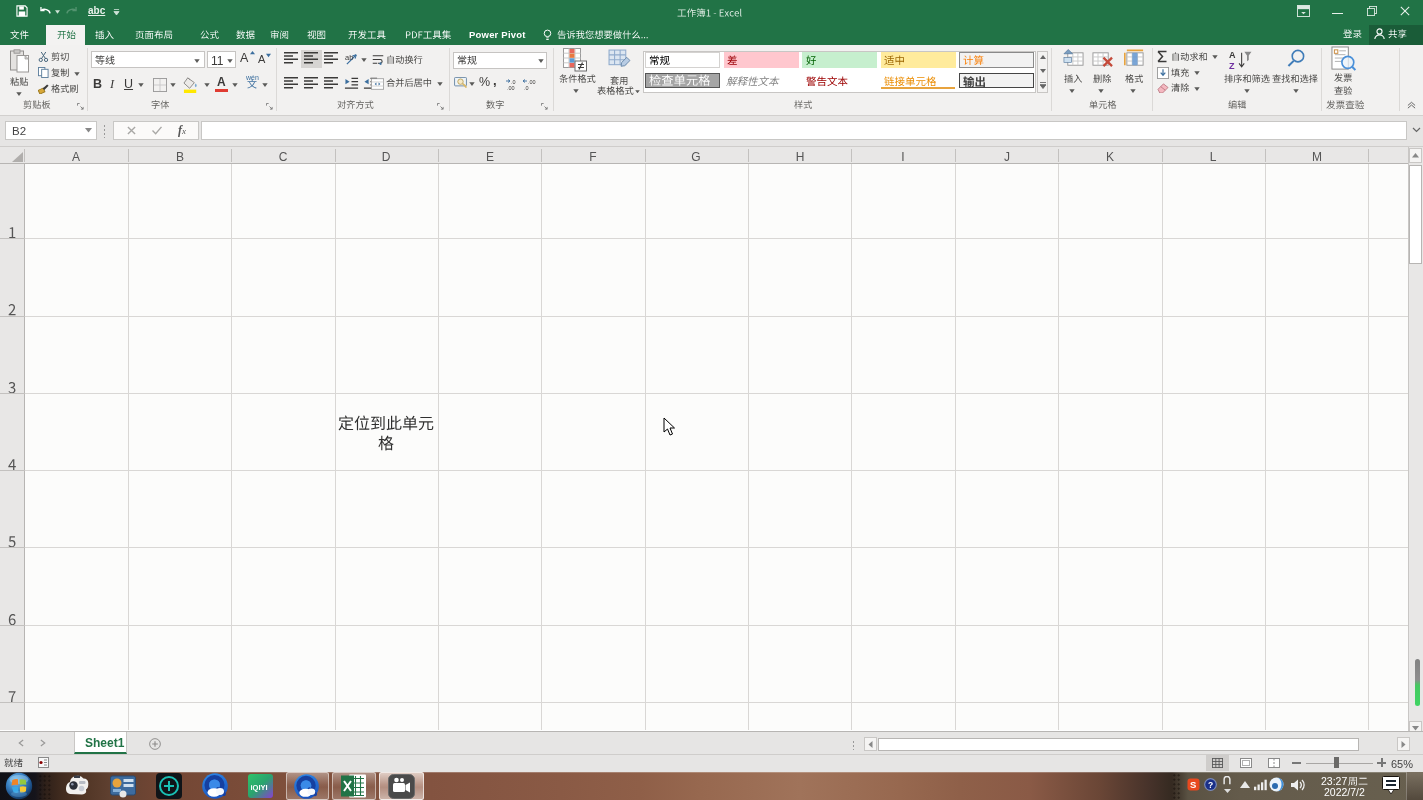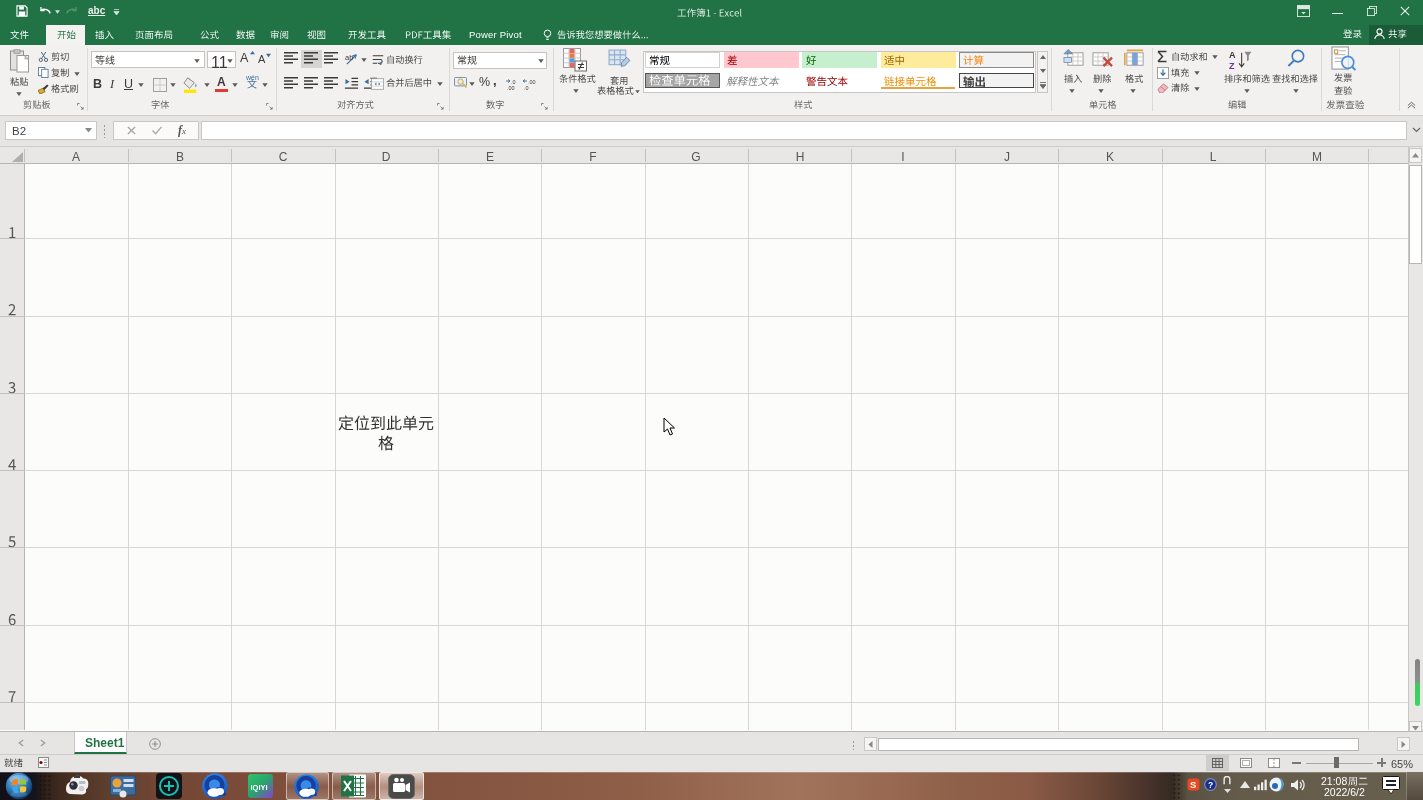--- a/index.html
+++ b/index.html
@@ -91,21 +91,21 @@
 <div style="position:absolute;left:348px;top:29.5px;">
     <svg style="" width="38.0" height="9.5" viewBox="0 -880 4000 1000" fill="#ffffff">
       <path d="M649 -703V-418H369V-461V-703ZM52 -418V-346H288C274 -209 223 -75 54 28C74 41 101 66 114 84C299 -33 351 -189 365 -346H649V81H726V-346H949V-418H726V-703H918V-775H89V-703H293V-461L292 -418ZM1673 -790C1716 -744 1773 -680 1801 -642L1860 -683C1832 -719 1774 -781 1731 -826ZM1144 -523C1154 -534 1188 -540 1251 -540H1391C1325 -332 1214 -168 1030 -57C1049 -44 1076 -15 1086 1C1216 -79 1311 -181 1381 -305C1421 -230 1471 -165 1531 -110C1445 -49 1344 -7 1240 18C1254 34 1272 62 1280 82C1392 51 1498 5 1589 -61C1680 6 1789 54 1917 83C1928 62 1948 32 1964 16C1842 -7 1736 -50 1648 -108C1735 -185 1803 -285 1844 -413L1793 -437L1779 -433H1441C1454 -467 1467 -503 1477 -540H1930L1931 -612H1497C1513 -681 1526 -753 1537 -830L1453 -844C1443 -762 1429 -685 1411 -612H1229C1257 -665 1285 -732 1303 -797L1223 -812C1206 -735 1167 -654 1156 -634C1144 -612 1133 -597 1119 -594C1128 -576 1140 -539 1144 -523ZM1588 -154C1520 -212 1466 -281 1427 -361H1742C1706 -279 1652 -211 1588 -154ZM2052 -72V3H2951V-72H2539V-650H2900V-727H2104V-650H2456V-72ZM3605 -84C3716 -32 3832 32 3902 81L3962 25C3887 -22 3766 -86 3653 -137ZM3328 -133C3266 -79 3141 -12 3040 26C3058 40 3083 65 3095 81C3196 40 3319 -25 3399 -88ZM3212 -792V-209H3052V-141H3951V-209H3802V-792ZM3284 -209V-300H3727V-209ZM3284 -586H3727V-501H3284ZM3284 -644V-730H3727V-644ZM3284 -444H3727V-357H3284Z"></path>
     </svg>
   </div>
 <div style="position:absolute;left:405px;top:29.5px;">
     <svg style="" width="46.3" height="9.5" viewBox="0 -880 4873 1000" fill="#fff">
       <path d="M101 0H193V-292H314C475 -292 584 -363 584 -518C584 -678 474 -733 310 -733H101ZM193 -367V-658H298C427 -658 492 -625 492 -518C492 -413 431 -367 302 -367ZM734 0H921C1142 0 1262 -137 1262 -369C1262 -603 1142 -733 917 -733H734ZM826 -76V-658H909C1082 -658 1167 -555 1167 -369C1167 -184 1082 -76 909 -76ZM1422 0H1514V-329H1794V-407H1514V-655H1844V-733H1422ZM1925 -72V3H2824V-72H2412V-650H2773V-727H1977V-650H2329V-72ZM3478 -84C3589 -32 3705 32 3775 81L3835 25C3760 -22 3639 -86 3526 -137ZM3201 -133C3139 -79 3014 -12 2913 26C2931 40 2956 65 2968 81C3069 40 3192 -25 3272 -88ZM3085 -792V-209H2925V-141H3824V-209H3675V-792ZM3157 -209V-300H3600V-209ZM3157 -586H3600V-501H3157ZM3157 -644V-730H3600V-644ZM3157 -444H3600V-357H3157ZM4333 -292V-225H3927V-162H4266C4170 -90 4026 -26 3902 6C3919 22 3940 50 3952 69C4080 29 4230 -47 4333 -135V79H4408V-138C4510 -52 4662 23 4793 61C4804 42 4825 15 4841 -1C4716 -31 4574 -92 4478 -162H4820V-225H4408V-292ZM4363 -552V-486H4120V-552ZM4340 -824C4356 -797 4373 -763 4385 -734H4159C4180 -765 4199 -797 4216 -827L4138 -842C4094 -754 4013 -642 3903 -558C3920 -548 3945 -526 3958 -510C3989 -536 4018 -563 4045 -591V-271H4120V-303H4792V-363H4435V-432H4722V-486H4435V-552H4719V-606H4435V-672H4760V-734H4464C4451 -766 4429 -810 4407 -843ZM4363 -606H4120V-672H4363ZM4363 -432V-363H4120V-432Z"></path>
     </svg>
   </div>
-<div class="ab" style="left:469px;top:29px;color:#fff;font-size:9.5px;font-weight:normal;letter-spacing:0.2px">Power Pivot</div>
+<div class="ab" style="left:469px;top:29px;color:#fff;font-size:9.5px;font-weight:bold;letter-spacing:0.2px">Power Pivot</div>
 <svg class="ab" style="left:543px;top:29px" width="9" height="12" viewBox="0 0 11 14">
 <circle cx="5.5" cy="5" r="4" fill="none" stroke="#fff" stroke-width="1.2"></circle>
 <path d="M4 10.5 h3 M4 12.5 h3" stroke="#fff" stroke-width="1.1"></path>
   </svg>
 <div style="position:absolute;left:557px;top:30px;">
     <svg style="" width="91.5" height="9.3" viewBox="0 -880 9834 1000" fill="#fff">
       <path d="M248 -832C210 -718 146 -604 73 -532C91 -523 126 -503 141 -491C174 -528 206 -575 236 -627H483V-469H61V-399H942V-469H561V-627H868V-696H561V-840H483V-696H273C292 -734 309 -773 323 -813ZM185 -299V89H260V32H748V87H826V-299ZM260 -38V-230H748V-38ZM1107 -768C1168 -718 1245 -647 1281 -601L1332 -658C1294 -702 1215 -771 1154 -818ZM1190 60V59C1204 38 1231 14 1396 -124C1387 -138 1374 -167 1367 -187L1269 -107V-526H1040V-453H1197V-91C1197 -42 1166 -9 1149 6C1161 17 1182 44 1190 60ZM1441 -745V-462C1441 -314 1431 -110 1328 33C1345 41 1377 63 1389 77C1496 -73 1514 -298 1515 -455H1695V-294C1651 -315 1608 -334 1568 -350L1532 -295C1583 -273 1640 -246 1695 -218V77H1767V-179C1821 -149 1869 -120 1903 -95L1941 -159C1899 -189 1836 -224 1767 -259V-455H1951V-527H1515V-690C1648 -711 1794 -742 1897 -780L1831 -838C1742 -802 1581 -767 1441 -745ZM2704 -774C2762 -723 2830 -650 2861 -602L2922 -646C2889 -693 2819 -764 2761 -814ZM2832 -427C2798 -363 2753 -300 2700 -243C2683 -310 2669 -388 2659 -473H2946V-544H2651C2643 -634 2639 -731 2639 -832H2560C2561 -733 2566 -636 2574 -544H2345V-720C2406 -733 2464 -748 2513 -765L2460 -828C2364 -792 2202 -758 2062 -737C2071 -719 2081 -692 2085 -674C2144 -682 2208 -692 2270 -704V-544H2056V-473H2270V-296L2041 -251L2063 -175L2270 -222V-17C2270 0 2264 5 2247 6C2229 7 2170 7 2106 5C2117 26 2130 60 2133 81C2216 81 2270 79 2301 67C2334 55 2345 32 2345 -17V-240L2530 -283L2524 -350L2345 -312V-473H2581C2594 -364 2613 -264 2637 -180C2565 -114 2484 -58 2399 -17C2418 -1 2440 24 2451 42C2526 3 2598 -47 2663 -105C2708 12 2770 83 2849 83C2924 83 2952 34 2965 -132C2945 -139 2918 -156 2902 -173C2896 -44 2884 7 2856 7C2806 7 2760 -57 2724 -163C2793 -234 2853 -314 2898 -399ZM3467 -564C3440 -493 3393 -424 3340 -377C3357 -367 3385 -346 3397 -334C3450 -385 3503 -465 3536 -545ZM3617 -646V-352C3617 -342 3613 -339 3601 -338C3588 -337 3547 -337 3499 -338C3509 -320 3520 -292 3524 -273C3586 -273 3628 -273 3654 -284C3682 -295 3689 -314 3689 -351V-646ZM3744 -537C3793 -475 3845 -389 3867 -333L3932 -367C3908 -422 3856 -504 3804 -566ZM3262 -215V-41C3262 40 3293 61 3413 61C3438 61 3627 61 3653 61C3752 61 3776 31 3786 -97C3766 -101 3734 -112 3717 -125C3712 -22 3703 -8 3648 -8C3606 -8 3447 -8 3416 -8C3349 -8 3337 -13 3337 -43V-215ZM3414 -260C3469 -207 3530 -131 3556 -82L3618 -120C3591 -169 3527 -242 3472 -292ZM3768 -202C3814 -130 3859 -34 3874 27L3945 -1C3929 -63 3881 -156 3835 -228ZM3150 -210C3127 -144 3088 -52 3048 6L3118 40C3155 -22 3191 -116 3216 -182ZM3468 -839C3435 -744 3376 -652 3308 -593C3324 -582 3352 -558 3364 -546C3401 -582 3438 -629 3470 -681H3847C3832 -644 3814 -608 3799 -582L3863 -569C3888 -610 3919 -677 3945 -735L3893 -748L3881 -746H3505C3518 -771 3529 -796 3538 -822ZM3275 -843C3218 -731 3128 -621 3035 -550C3050 -536 3075 -506 3084 -492C3116 -519 3149 -552 3181 -587V-268H3254V-678C3287 -723 3317 -772 3342 -820ZM4283 -200V-40C4283 38 4311 59 4421 59C4443 59 4605 59 4629 59C4721 59 4743 28 4753 -98C4732 -102 4702 -113 4685 -126C4680 -23 4673 -10 4624 -10C4587 -10 4452 -10 4425 -10C4367 -10 4356 -14 4356 -41V-200ZM4414 -234C4461 -188 4521 -124 4551 -86L4606 -131C4575 -168 4513 -230 4466 -273ZM4767 -201C4807 -135 4859 -47 4883 5L4953 -29C4928 -80 4874 -167 4833 -230ZM4141 -212C4122 -145 4087 -59 4046 -6L4112 28C4153 -28 4186 -118 4206 -186ZM4581 -574H4831V-480H4581ZM4581 -421H4831V-326H4581ZM4581 -725H4831V-633H4581ZM4512 -787V-265H4903V-787ZM4238 -838V-690H4055V-625H4225C4181 -523 4106 -419 4032 -367C4048 -354 4070 -330 4082 -313C4137 -360 4194 -436 4238 -519V-255H4310V-498C4354 -462 4410 -413 4436 -387L4477 -448C4451 -469 4350 -543 4310 -569V-625H4469V-690H4310V-838ZM5672 -232C5639 -174 5593 -129 5532 -93C5459 -111 5384 -127 5310 -141C5331 -168 5355 -199 5378 -232ZM5119 -645V-386H5386C5372 -358 5355 -328 5336 -298H5054V-232H5291C5256 -183 5219 -137 5186 -101C5271 -85 5354 -68 5433 -49C5335 -15 5211 4 5059 13C5072 30 5084 57 5090 78C5279 62 5428 33 5541 -22C5668 12 5778 47 5860 80L5924 22C5844 -8 5739 -40 5623 -71C5680 -113 5724 -166 5755 -232H5947V-298H5422C5438 -324 5453 -350 5466 -375L5420 -386H5888V-645H5647V-730H5930V-797H5069V-730H5342V-645ZM5413 -730H5576V-645H5413ZM5190 -583H5342V-447H5190ZM5413 -583H5576V-447H5413ZM5647 -583H5814V-447H5647ZM6696 -840C6673 -679 6632 -520 6565 -417C6572 -410 6583 -398 6592 -386H6483V-577H6614V-645H6483V-829H6411V-645H6273V-577H6411V-386H6299V35H6366V-31H6594V-384L6612 -359C6630 -386 6646 -416 6660 -449C6675 -355 6698 -257 6736 -168C6689 -86 6626 -21 6539 29C6554 41 6578 68 6587 81C6664 32 6723 -27 6770 -98C6808 -28 6859 33 6925 80C6935 61 6957 34 6971 21C6899 -25 6847 -90 6808 -165C6863 -276 6895 -413 6914 -581H6960V-646H6727C6742 -705 6754 -766 6764 -828ZM6366 -320H6527V-97H6366ZM6709 -581H6847C6833 -450 6811 -338 6772 -244C6734 -346 6714 -458 6703 -561ZM6233 -835C6185 -681 6105 -528 6018 -429C6031 -410 6050 -369 6058 -352C6091 -391 6122 -436 6152 -485V80H6222V-615C6253 -680 6280 -748 6302 -816ZM7291 -836C7233 -682 7137 -529 7036 -431C7050 -413 7072 -374 7079 -357C7117 -396 7154 -441 7189 -491V78H7262V-607C7300 -673 7334 -744 7361 -815ZM7607 -830V-494H7327V-420H7607V80H7685V-420H7955V-494H7685V-830ZM8443 -829C8362 -689 8208 -519 8061 -414C8078 -400 8104 -375 8118 -360C8268 -473 8421 -645 8520 -800ZM8635 -296C8681 -240 8730 -173 8773 -108L8258 -67C8418 -204 8586 -385 8739 -593L8662 -631C8510 -413 8304 -203 8237 -147C8176 -92 8133 -57 8102 -50C8113 -28 8129 10 8134 27C8172 13 8231 12 8818 -38C8841 1 8862 37 8876 68L8947 28C8899 -69 8796 -218 8702 -330ZM9139 13C9175 13 9205 -15 9205 -56C9205 -98 9175 -126 9139 -126C9102 -126 9073 -98 9073 -56C9073 -15 9102 13 9139 13ZM9417 13C9453 13 9483 -15 9483 -56C9483 -98 9453 -126 9417 -126C9380 -126 9351 -98 9351 -56C9351 -15 9380 13 9417 13ZM9695 13C9731 13 9761 -15 9761 -56C9761 -98 9731 -126 9695 -126C9658 -126 9629 -98 9629 -56C9629 -15 9658 13 9695 13Z"></path>
     </svg>
   </div>
 <div class="ab" style="left:1369px;top:25px;width:54px;height:20px;background:#1a5c38"></div>
@@ -188,21 +188,21 @@
 <div class="ab" style="left:91px;top:51px;width:114px;height:17px;background:#fff;border:1px solid #c6c4c2"></div>
 <div style="position:absolute;left:95px;top:54.5px;">
     <svg style="" width="20.0" height="10" viewBox="0 -880 2000 1000" fill="#3b3a39">
       <path d="M578 -845C549 -760 495 -680 433 -628L460 -611V-542H147V-479H460V-389H48V-323H665V-235H80V-169H665V-10C665 4 660 8 642 9C624 10 565 10 497 8C508 28 521 58 525 79C607 79 663 78 697 68C731 56 741 35 741 -9V-169H929V-235H741V-323H956V-389H537V-479H861V-542H537V-611H521C543 -635 564 -662 583 -692H651C681 -653 710 -606 722 -573L787 -601C776 -627 755 -660 732 -692H945V-756H619C631 -779 641 -803 650 -828ZM223 -126C288 -83 360 -19 393 28L451 -19C417 -66 343 -128 278 -169ZM186 -845C152 -756 96 -669 33 -610C51 -601 82 -580 96 -568C129 -601 161 -644 191 -692H231C250 -653 268 -608 274 -578L341 -603C335 -626 321 -660 306 -692H488V-756H226C237 -779 248 -802 257 -826ZM1054 -54 1070 18C1162 -10 1282 -46 1398 -80L1387 -144C1264 -109 1137 -74 1054 -54ZM1704 -780C1754 -756 1817 -717 1849 -689L1893 -736C1861 -763 1797 -800 1748 -822ZM1072 -423C1086 -430 1110 -436 1232 -452C1188 -387 1149 -337 1130 -317C1099 -280 1076 -255 1054 -251C1063 -232 1074 -197 1078 -182C1099 -194 1133 -204 1384 -255C1382 -270 1382 -298 1384 -318L1185 -282C1261 -372 1337 -482 1401 -592L1338 -630C1319 -593 1297 -555 1275 -519L1148 -506C1208 -591 1266 -699 1309 -804L1239 -837C1199 -717 1126 -589 1104 -556C1082 -522 1065 -499 1047 -494C1056 -474 1068 -438 1072 -423ZM1887 -349C1847 -286 1793 -228 1728 -178C1712 -231 1698 -295 1688 -367L1943 -415L1931 -481L1679 -434C1674 -476 1669 -520 1666 -566L1915 -604L1903 -670L1662 -634C1659 -701 1658 -770 1658 -842H1584C1585 -767 1587 -694 1591 -623L1433 -600L1445 -532L1595 -555C1598 -509 1603 -464 1608 -421L1413 -385L1425 -317L1617 -353C1629 -270 1645 -195 1666 -133C1581 -76 1483 -31 1381 0C1399 17 1418 44 1428 62C1522 29 1611 -14 1691 -66C1732 24 1786 77 1857 77C1926 77 1949 44 1963 -68C1946 -75 1922 -91 1907 -108C1902 -19 1892 4 1865 4C1821 4 1784 -37 1753 -110C1832 -170 1900 -241 1950 -319Z"></path>
     </svg>
   </div>
 <svg class="ab" style="left:194px;top:58.5px" width="6" height="4.3" viewBox="0 0 6 4.3">
     <path d="M0.3 0.3h5.4l-2.7 3.6z" fill="#5a5a58"></path>
   </svg>
 <div class="ab" style="left:207px;top:51px;width:29px;height:17px;background:#fff;border:1px solid #c6c4c2"></div>
-<div class="ab" style="left:211px;top:54px;font-size:16px;color:#3b3a39">11</div>
+<div class="ab" style="left:211px;top:54px;font-size:12px;color:#3b3a39">11</div>
 <svg class="ab" style="left:227px;top:58.5px" width="6" height="4.3" viewBox="0 0 6 4.3">
     <path d="M0.3 0.3h5.4l-2.7 3.6z" fill="#5a5a58"></path>
   </svg>
 <div class="ab" style="left:240px;top:51px;font-size:12.5px;color:#3b3a39">A</div>
 <svg class="ab" style="left:250px;top:51px" width="5" height="5" viewBox="0 0 6 6">
     <path d="M3 0 L6 4 H0z" fill="#3b6e9e"></path>
   </svg>
 <div class="ab" style="left:258px;top:53px;font-size:11px;color:#3b3a39">A</div>
 <svg class="ab" style="left:266px;top:53px" width="5" height="5" viewBox="0 0 6 6">
     <path d="M3 5 L6 1 H0z" fill="#3b6e9e"></path>
@@ -921,23 +921,23 @@
   </svg>
 <svg class="ab" style="left:1269px;top:777px" width="15" height="15" viewBox="0 0 15 15">
 <circle cx="7.5" cy="7.5" r="7" fill="#eaf2fa"></circle>
 <path d="M7.5 0.5 a7 7 0 0 1 0 14 a5 7 0 0 0 0-14" fill="#3f8fd8"></path>
 <circle cx="6" cy="9" r="3" fill="#2a6ab0"></circle>
   </svg>
 <svg class="ab" style="left:1291px;top:778px" width="14" height="14" viewBox="0 0 14 13">
 <path d="M0 4.5 h3 L7 1 V12 L3 8.5 H0z" fill="#eee"></path>
 <path d="M9 3.5 a4.5 4.5 0 0 1 0 6 M11 1.5 a7 7 0 0 1 0 10" stroke="#eee" fill="none" stroke-width="1.3"></path>
   </svg>
-<div class="ab" style="left:1321px;top:775px;font-size:10.5px;color:#fff">21:08</div>
+<div class="ab" style="left:1321px;top:775px;font-size:10.5px;color:#fff">23:27</div>
 <div style="position:absolute;left:1348px;top:775.5px;">
     <svg style="" width="20.0" height="10" viewBox="0 -880 2000 1000" fill="#fff">
       <path d="M148 -792V-468C148 -313 138 -108 33 38C50 47 80 71 93 86C206 -69 222 -302 222 -468V-722H805V-15C805 2 798 8 780 9C763 10 701 11 636 8C647 27 658 60 661 79C751 79 805 78 836 66C868 54 880 32 880 -15V-792ZM467 -702V-615H288V-555H467V-457H263V-395H753V-457H539V-555H728V-615H539V-702ZM312 -311V8H381V-48H701V-311ZM381 -250H631V-108H381ZM1141 -697V-616H1860V-697ZM1057 -104V-20H1945V-104Z"></path>
     </svg>
   </div>
-<div class="ab" style="left:1324px;top:785.5px;font-size:10.5px;color:#fff">2022/6/2</div>
+<div class="ab" style="left:1324px;top:785.5px;font-size:10.5px;color:#fff">2022/7/2</div>
 <svg class="ab" style="left:1382px;top:776px" width="18" height="19" viewBox="0 0 18 19">
 <rect x="0.5" y="0.5" width="17" height="13" rx="1" fill="#fff" stroke="#18120c" stroke-width="1"></rect>
 <path d="M6 13.5 h6 l-3 4.5z" fill="#fff" stroke="#18120c" stroke-width="0.8"></path>
 <path d="M4 5 h10 M4 9 h10" stroke="#1a2430" stroke-width="2"></path>
   </svg>
 </body></html>

